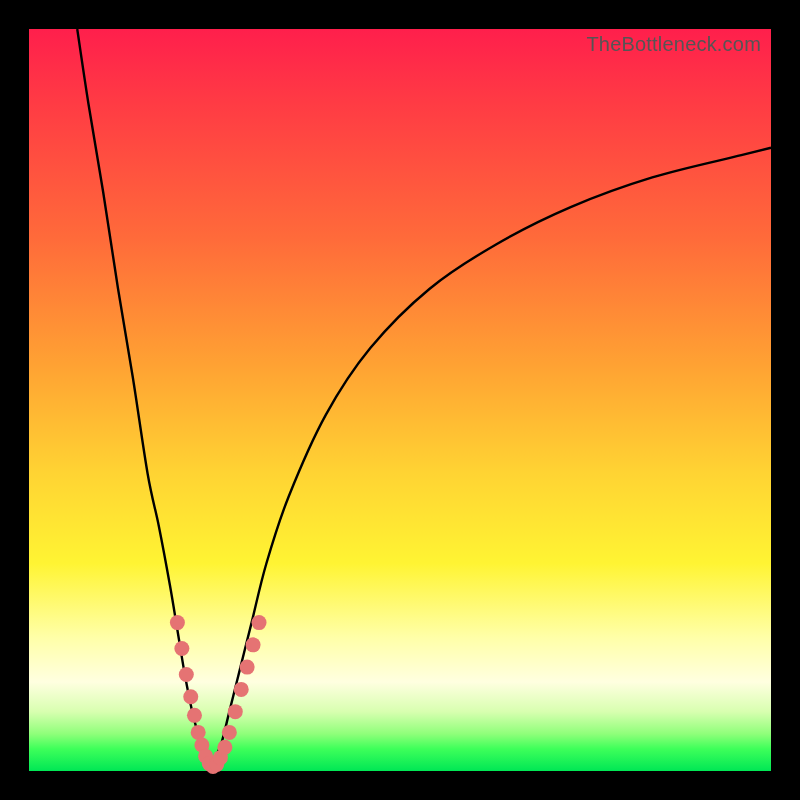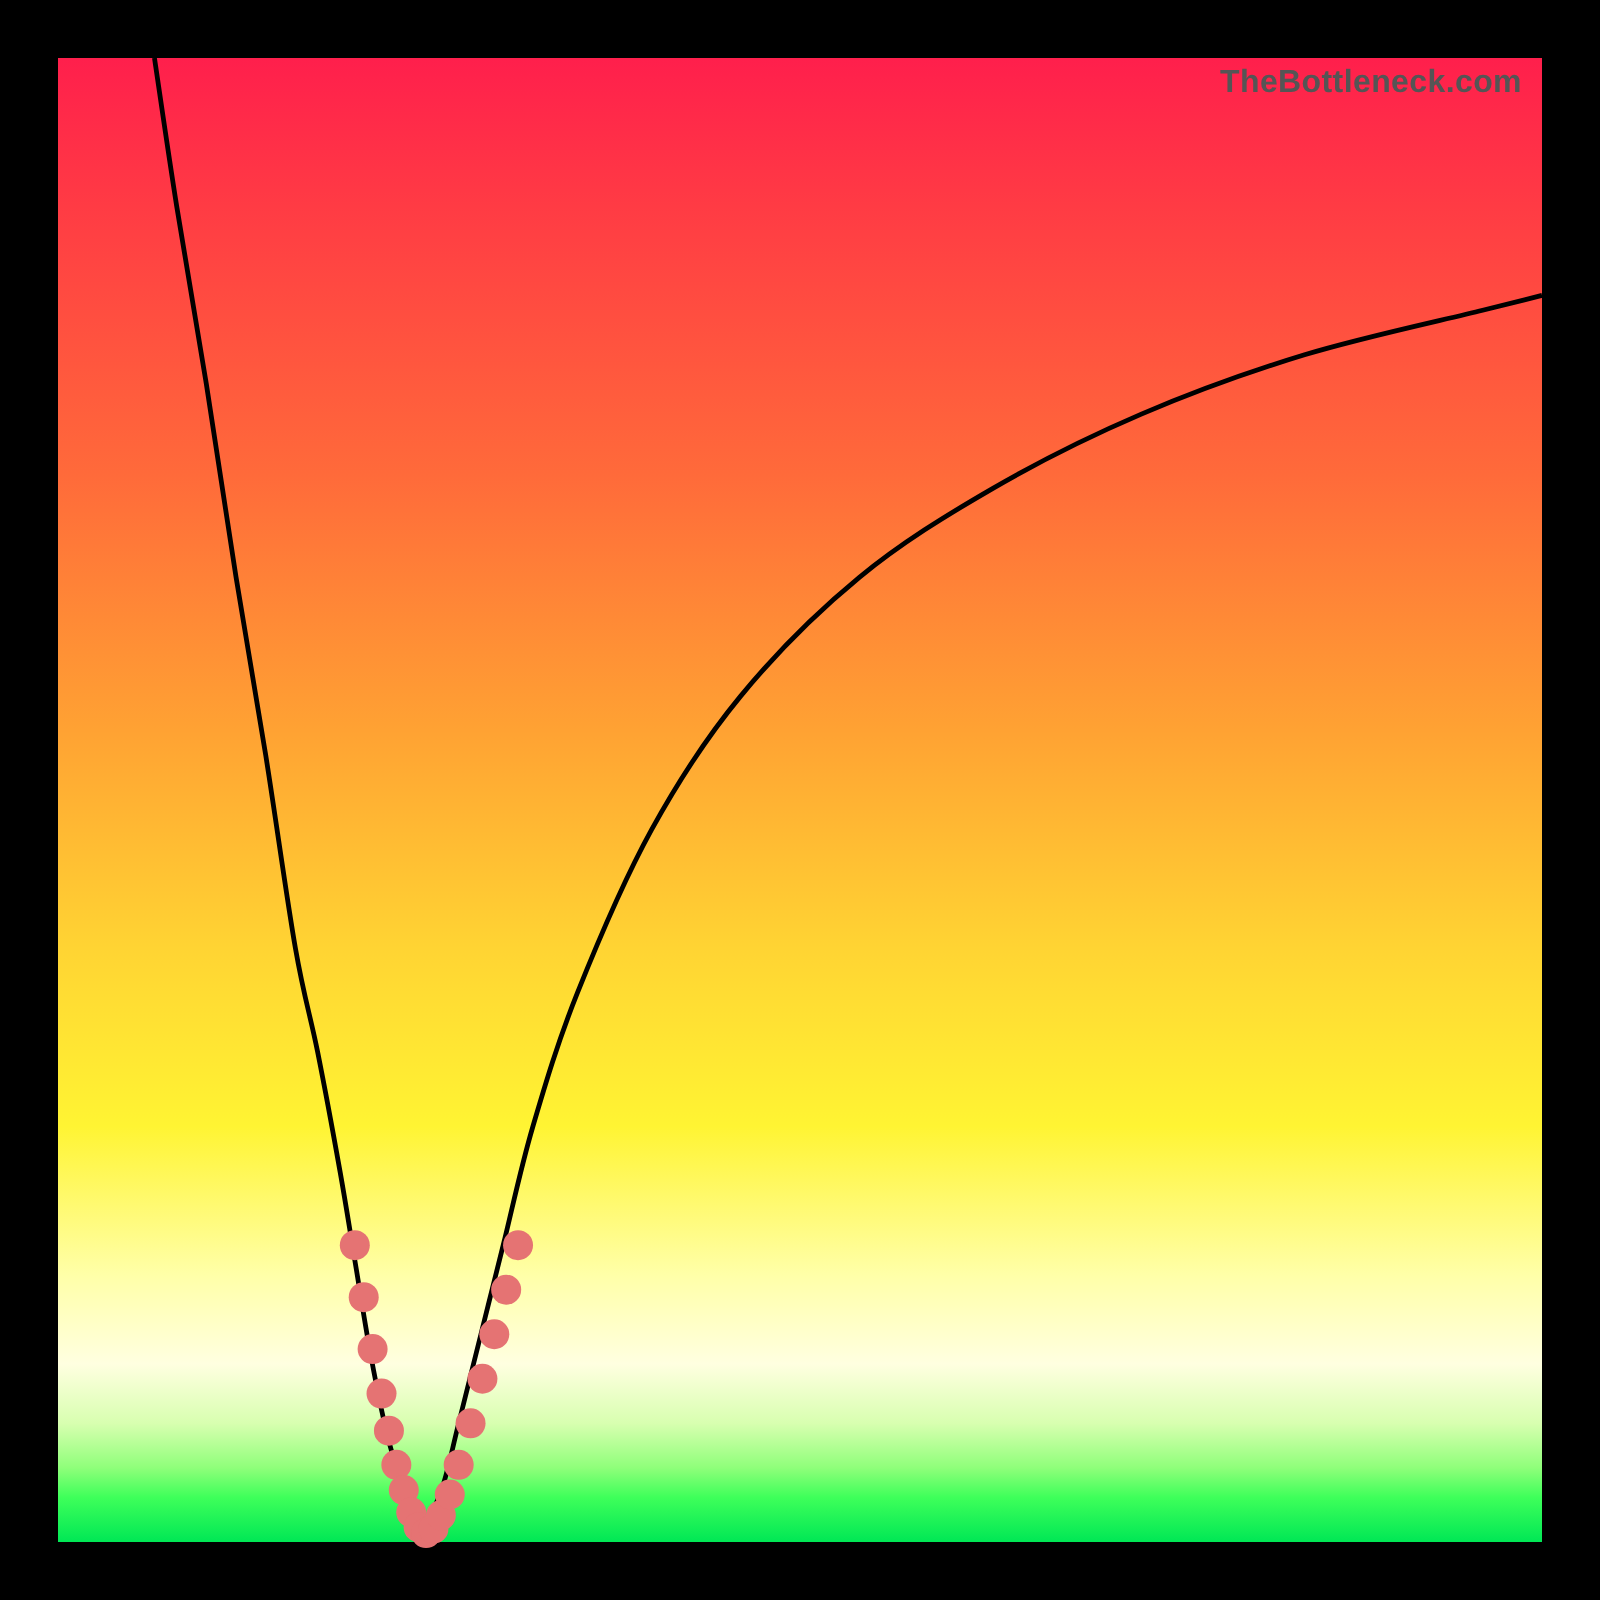--- a/index.html
+++ b/index.html
@@ -39,22 +39,22 @@
       #8fff7a 95%,
       #3eff5a 97%,
       #00e755 100%
     );
   }
   .watermark {
     position: absolute;
     top: 4px;
     right: 10px;
     color: #555;
-    font-size: 16px;
-    font-weight: 700;
+    font-size: 20px;
+    font-weight: 400;
     letter-spacing: 0.2px;
     user-select: none;
   }
   svg.curves {
     position: absolute;
     left: 0;
     top: 0;
     width: 742px;
     height: 742px;
     overflow: visible;

